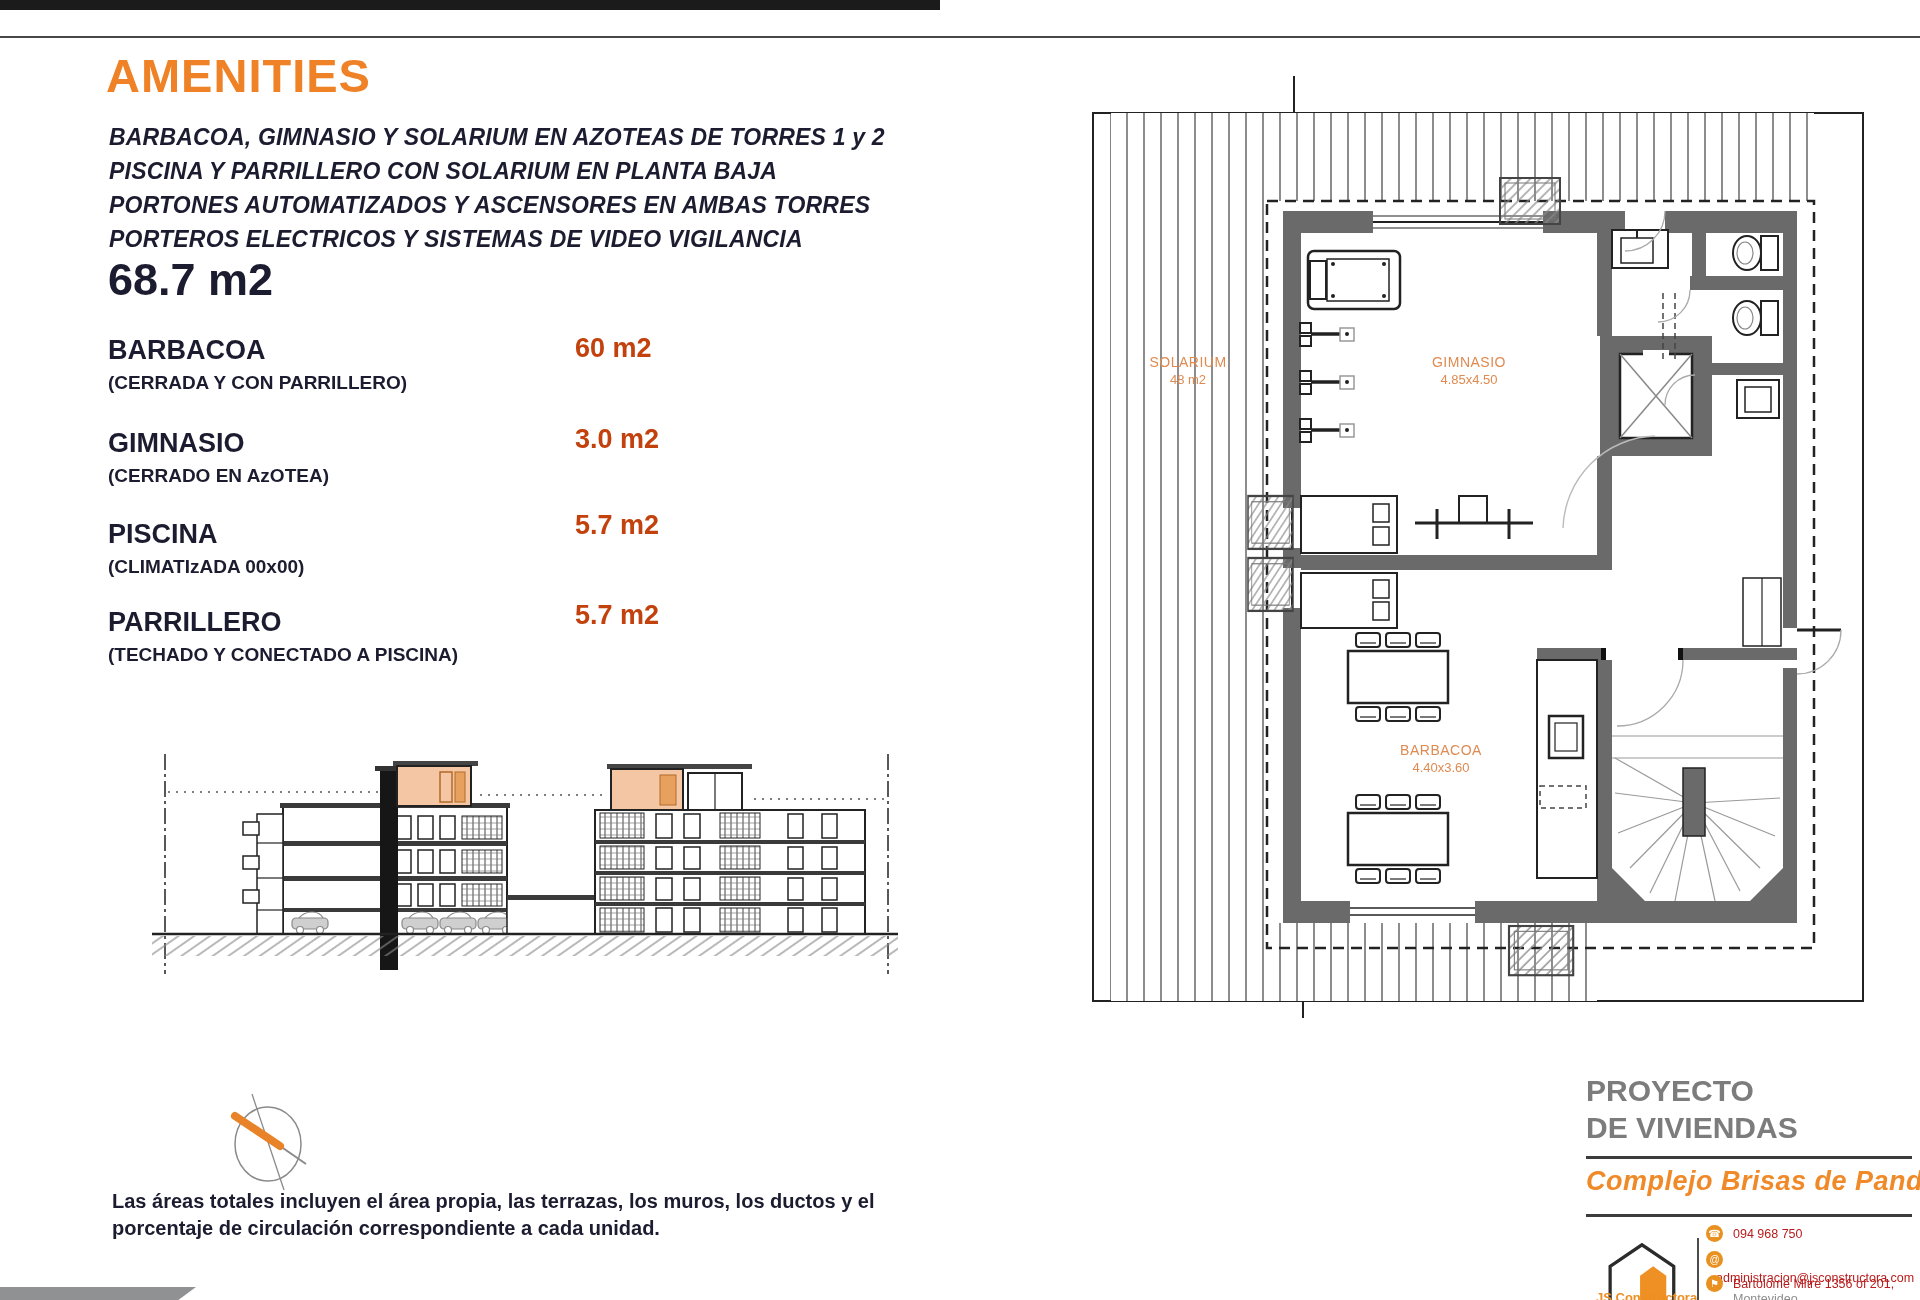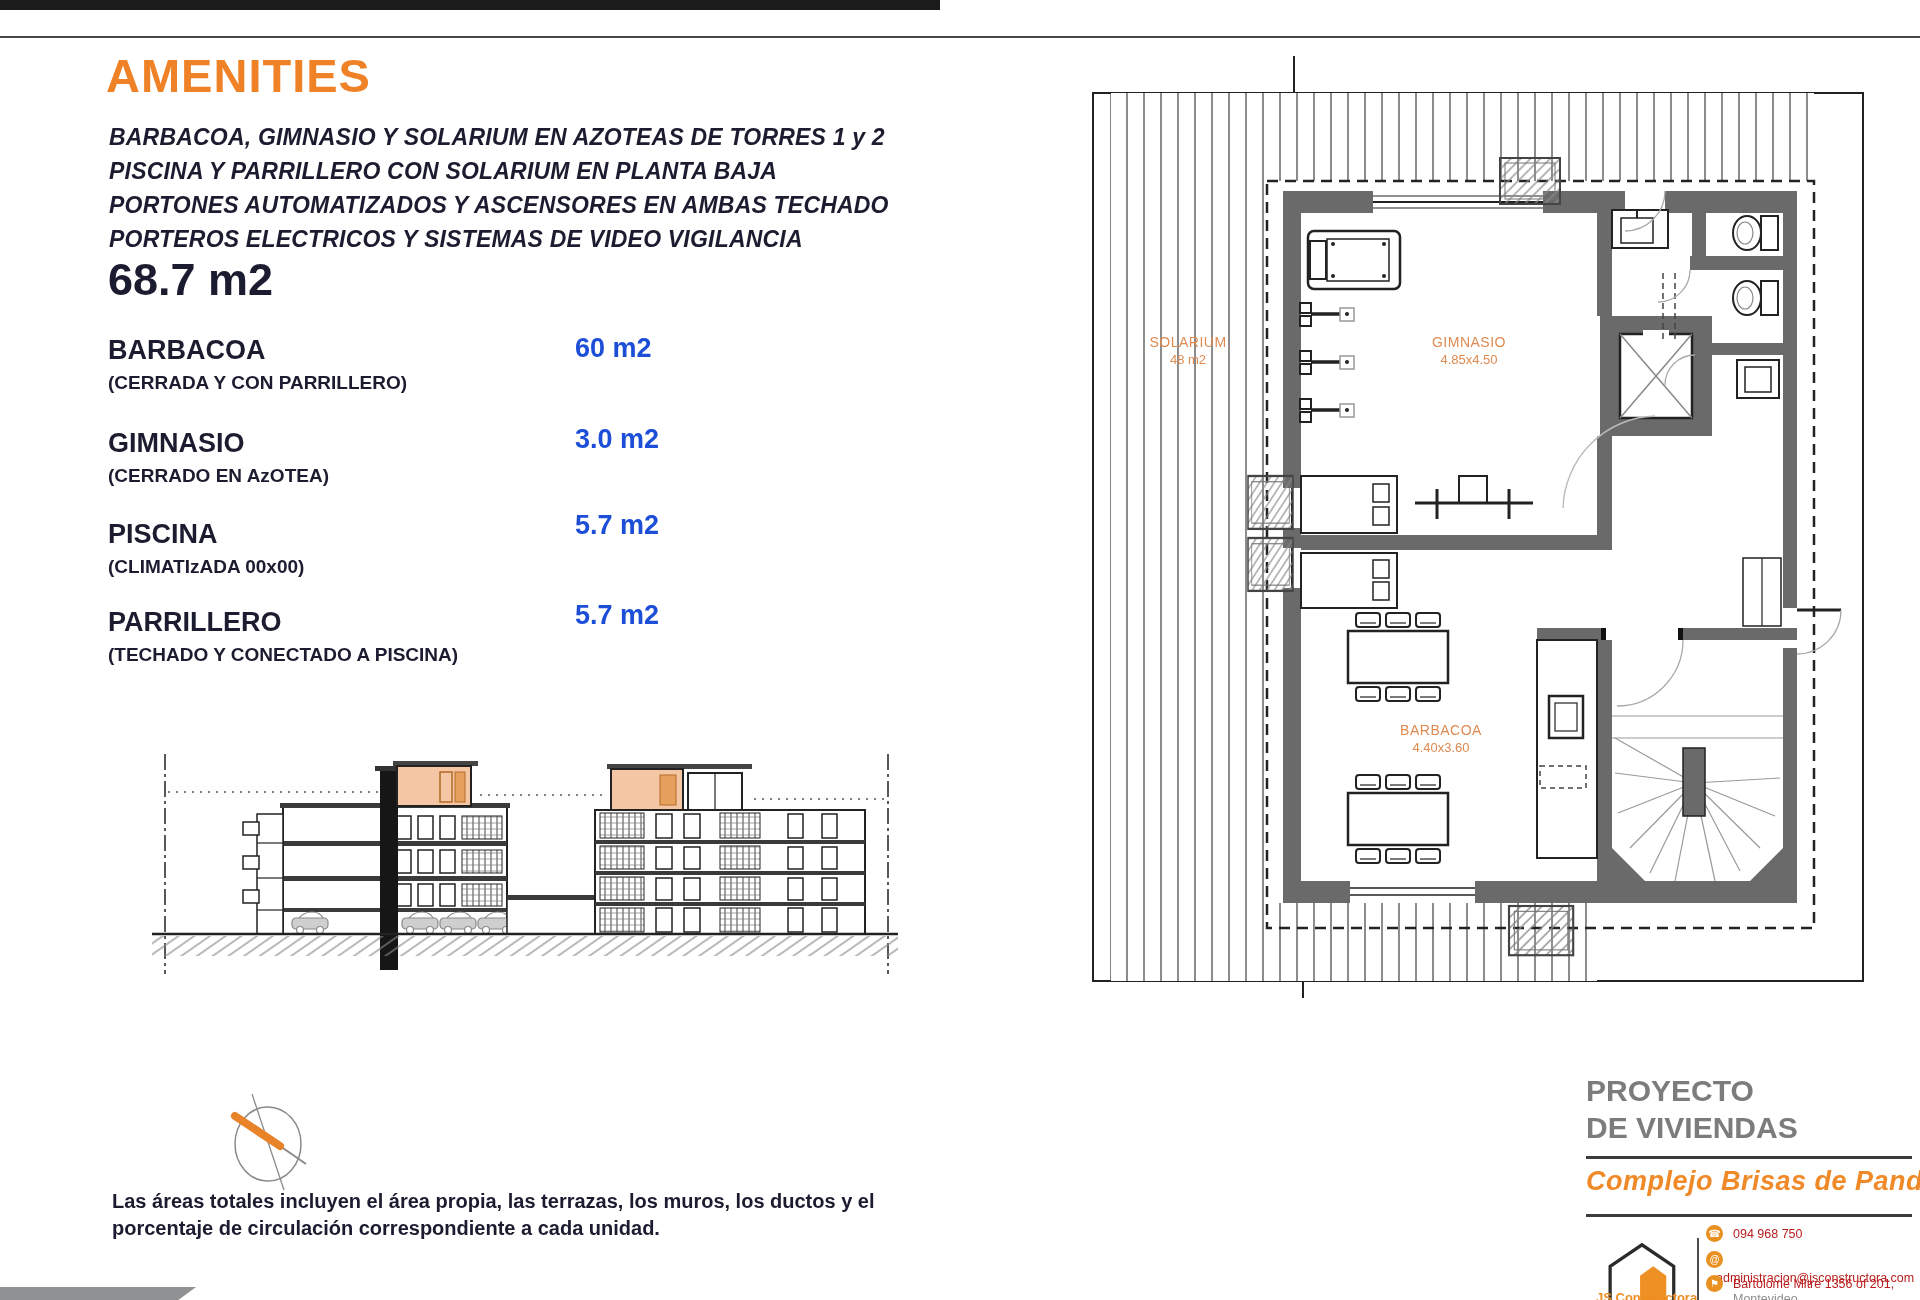--- a/index.html
+++ b/index.html
@@ -11,34 +11,34 @@
   .topbar { position:absolute; left:0; top:0; width:940px; height:10px; background:#1b1b1b; }
   .topline { position:absolute; left:0; top:36px; width:1920px; height:2px; background:#474747; }
 
   
   .amenities-heading { position:absolute; left:106px; top:48px; font-size:47px; font-weight:bold; color:#EF8226; letter-spacing:1px; }
   .desc-block { position:absolute; left:109px; top:120px; }
   .desc-line { font-size:23px; font-weight:bold; color:#1C1C30; line-height:34px; letter-spacing:0.2px; white-space:nowrap;font-style:italic; }
   .total-area { position:absolute; left:108px; top:254px; font-size:45px; font-weight:bold; color:#1C1C30;text-align:center; }
   .amenity-label { position:absolute; left:108px; font-size:27px; font-weight:bold; color:#1C1C30; white-space:nowrap; }
   .amenity-sub { position:absolute; left:108px; font-size:19px; font-weight:bold; color:#1C1C30; white-space:nowrap; }
-  .amenity-value { position:absolute; left:575px; font-size:27px; font-weight:bold; color:#1d4ed8; }
+  .amenity-value { position:absolute; left:575px; font-size:27px; font-weight:bold; color:#c2410c; }
 
   .section-drawing { position:absolute; left:140px; top:742px; }
 
   .compass { position:absolute; left:222px; top:1088px; }
   .azoteas-title { position:absolute; left:330px; top:1100px; font-size:46px; font-weight:bold; color:#EF8226; letter-spacing:0.5px; white-space:nowrap; }
 
   .disclaimer { position:absolute; left:112px; top:1188px; }
   .disclaimer-line { font-size:20px; font-weight:bold; color:#1C1C30; line-height:27px; white-space:nowrap; }
 
   .corner-chip { position:absolute; left:0; top:1287px; width:196px; height:13px; background:#8f9193;
     clip-path:polygon(0 0, 100% 0, 91% 100%, 0 100%); }
 
-  .floor-plan { position:absolute; left:1085px; top:48px; }
+  .floor-plan { position:absolute; left:1085px; top:68px; }
 
   
   .proj-title { position:absolute; left:1586px; top:1072px; font-size:30px; font-weight:bold; color:#7c7c7c; line-height:37px; }
   .rule { position:absolute; left:1586px; width:326px; height:3px; background:#3c3c3c; }
   .rule1 { top:1156px; } .rule2 { top:1214px; }
   .complex-name { position:absolute; left:1586px; top:1166px; font-size:27px; font-weight:bold; font-style:italic; color:#F08A28; letter-spacing:0.5px; white-space:nowrap; }
   .logo-house { position:absolute; left:1598px; top:1242px; }
   .logo-label { position:absolute; left:1596px; top:1290px; font-size:13px; font-weight:bold; color:#EE8E22; white-space:nowrap; }
   .vdivider { position:absolute; left:1697px; top:1238px; width:2px; height:62px; background:#4c4c4c; }
   .contact-row { position:absolute; left:1706px; }
@@ -55,21 +55,21 @@
 <div class="canvas">
 
   <div class="topbar"></div>
   <div class="topline"></div>
 
   <div class="amenities-heading">AMENITIES</div>
 
   <div class="desc-block">
     <div class="desc-line">BARBACOA, GIMNASIO Y SOLARIUM  EN AZOTEAS DE TORRES 1 y 2</div>
     <div class="desc-line">PISCINA Y PARRILLERO CON SOLARIUM EN PLANTA BAJA</div>
-    <div class="desc-line">PORTONES AUTOMATIZADOS Y ASCENSORES EN AMBAS TECHADO</div>
+    <div class="desc-line">PORTONES AUTOMATIZADOS Y ASCENSORES EN AMBAS TORRES</div>
     <div class="desc-line">PORTEROS ELECTRICOS Y SISTEMAS DE VIDEO VIGILANCIA</div>
   </div>
 
   <div class="total-area">68.7 m2</div>
 
   <div class="amenity-label" style="top:335px">BARBACOA</div>
   <div class="amenity-sub" style="top:372px">(CERRADA Y CON PARRILLERO)</div>
   <div class="amenity-value" style="top:333px">60 m2</div>
 
   <div class="amenity-label" style="top:428px">GIMNASIO</div>

